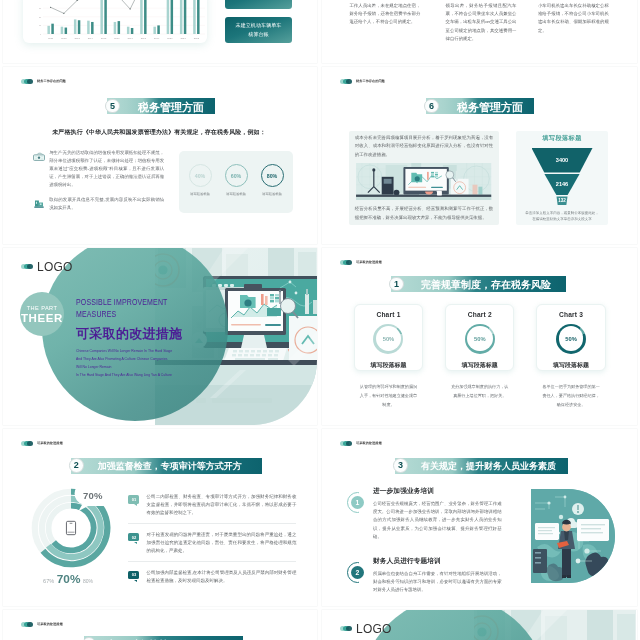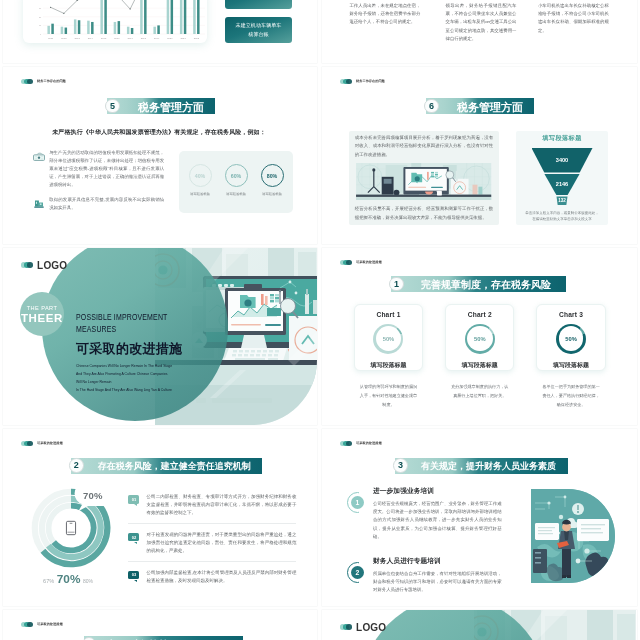--- a/index.html
+++ b/index.html
@@ -98,22 +98,22 @@
   .dv-illus{position:absolute;left:0;top:0;width:314px;height:177px;}
   .dv-circle{position:absolute;left:39px;top:-13px;width:186px;height:186px;border-radius:50%;
      background:linear-gradient(145deg,#6cb3a9 0%,#59a79d 38%,#3f8c87 75%,#36807d 100%);
      opacity:.86;}
     .dv-badge{position:absolute;left:17px;top:44px;width:44px;height:44px;border-radius:50%;
      background:#93c6bd;
      display:flex;flex-direction:column;align-items:center;justify-content:center;color:#fff;z-index:3;}
   .dv-badge .b1{font-size:5.6px;letter-spacing:.45px;}
   .dv-badge .b2{font-size:11.5px;font-weight:bold;letter-spacing:.6px;margin-top:1px;}
   .dv-logo{left:17.7px;top:11.5px;}
-        .loghdr span.dv-logotxt{color:#333;font-size:10px;font-weight:bold;letter-spacing:.2px;}
-  .dv-text{position:absolute;left:73px;top:64px;width:190px;color:#0f172a;z-index:3;}
+        .loghdr span.dv-logotxt{color:#333;font-size:12px;font-weight:normal;letter-spacing:.2px;}
+  .dv-text{position:absolute;left:73px;top:49px;width:190px;color:#4c1d95;z-index:3;}
   .dv-text .e1,.dv-text .e2{font-size:9.2px;letter-spacing:.2px;line-height:11.6px;
      transform:scaleX(.76);transform-origin:left center;}
   .dv-text .dt{font-size:13px;font-weight:bold;letter-spacing:.3px;margin-top:7px;line-height:14px;}
   .dv-text .dd{font-size:4.2px;line-height:8px;margin-top:6px;opacity:.95;
      transform:scaleX(.82);transform-origin:left center;width:260px;}
 
   
   .m1-row{position:absolute;left:31.8px;top:56px;width:252px;display:flex;
      justify-content:space-between;}
   .m1-col{width:69.4px;}
@@ -604,21 +604,21 @@
     <span class="dots">
           <i></i>
           <i></i>
           <i></i>
         </span>
     <span>可采取的改进措施</span>
   </div>
   <div class="banner" style="left:67.8px;top:28.5px;width:191.6px">
     <div class="bar" style="width:191.6px"></div>
     <div class="num">2</div>
-    <div class="txt" style="font-size:9px;left:27px">存在税务风险，建立健全责任追究机制</div>
+    <div class="txt" style="font-size:9px;left:27px">加强监督检查，专项审计等方式开方</div>
   </div>
   <svg class="m2-rings" viewBox="0 0 86 86">
     <g fill="none" stroke-linecap="butt">
       <circle cx="43" cy="43" r="38" stroke="#eff5f4" stroke-width="6.5"></circle>
       <circle cx="43" cy="43" r="30.5" stroke="#edf4f3" stroke-width="6.5"></circle>
       <circle cx="43" cy="43" r="23.5" stroke="#ebf3f2" stroke-width="6"></circle>
       <path d="M43 5 A38 38 0 1 1 13.6 66.9" stroke="#5aa7a1" stroke-width="6.5"></path>
       <path d="M43 12.5 A30.5 30.5 0 1 1 19.4 61.4" stroke="#8ec7c1" stroke-width="6.5"></path>
       <path d="M43 19.5 A23.5 23.5 0 1 1 24.9 57.8" stroke="#57a5a1" stroke-width="6"></path>
     </g>

